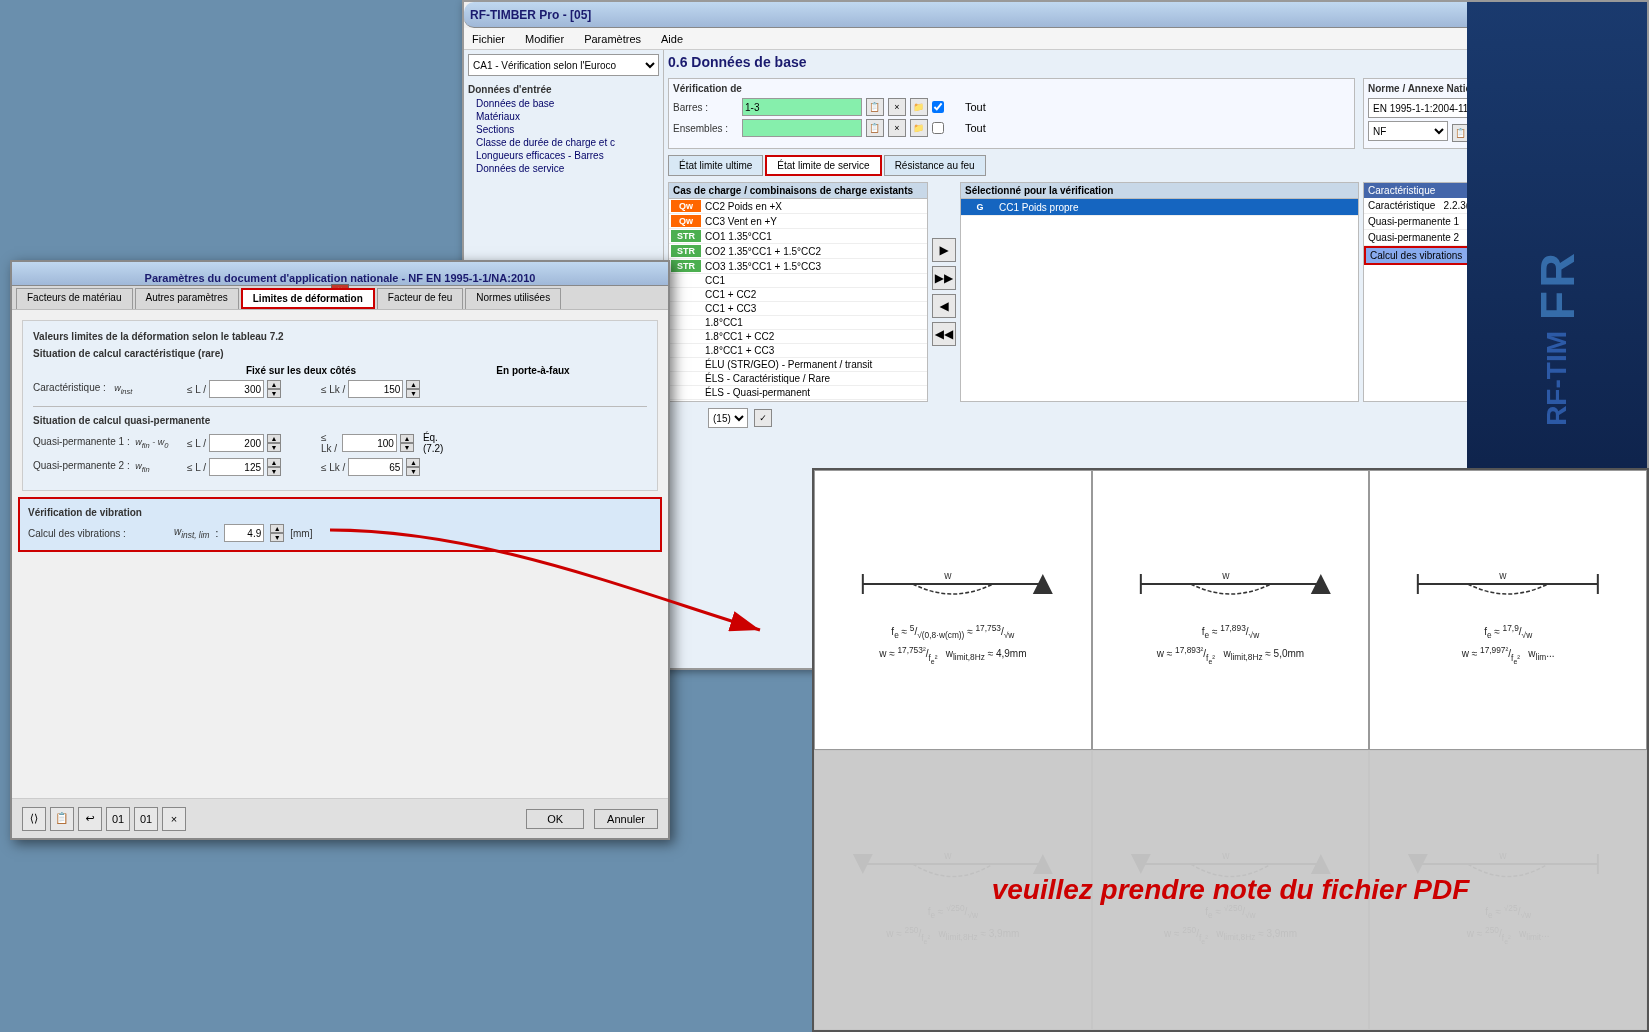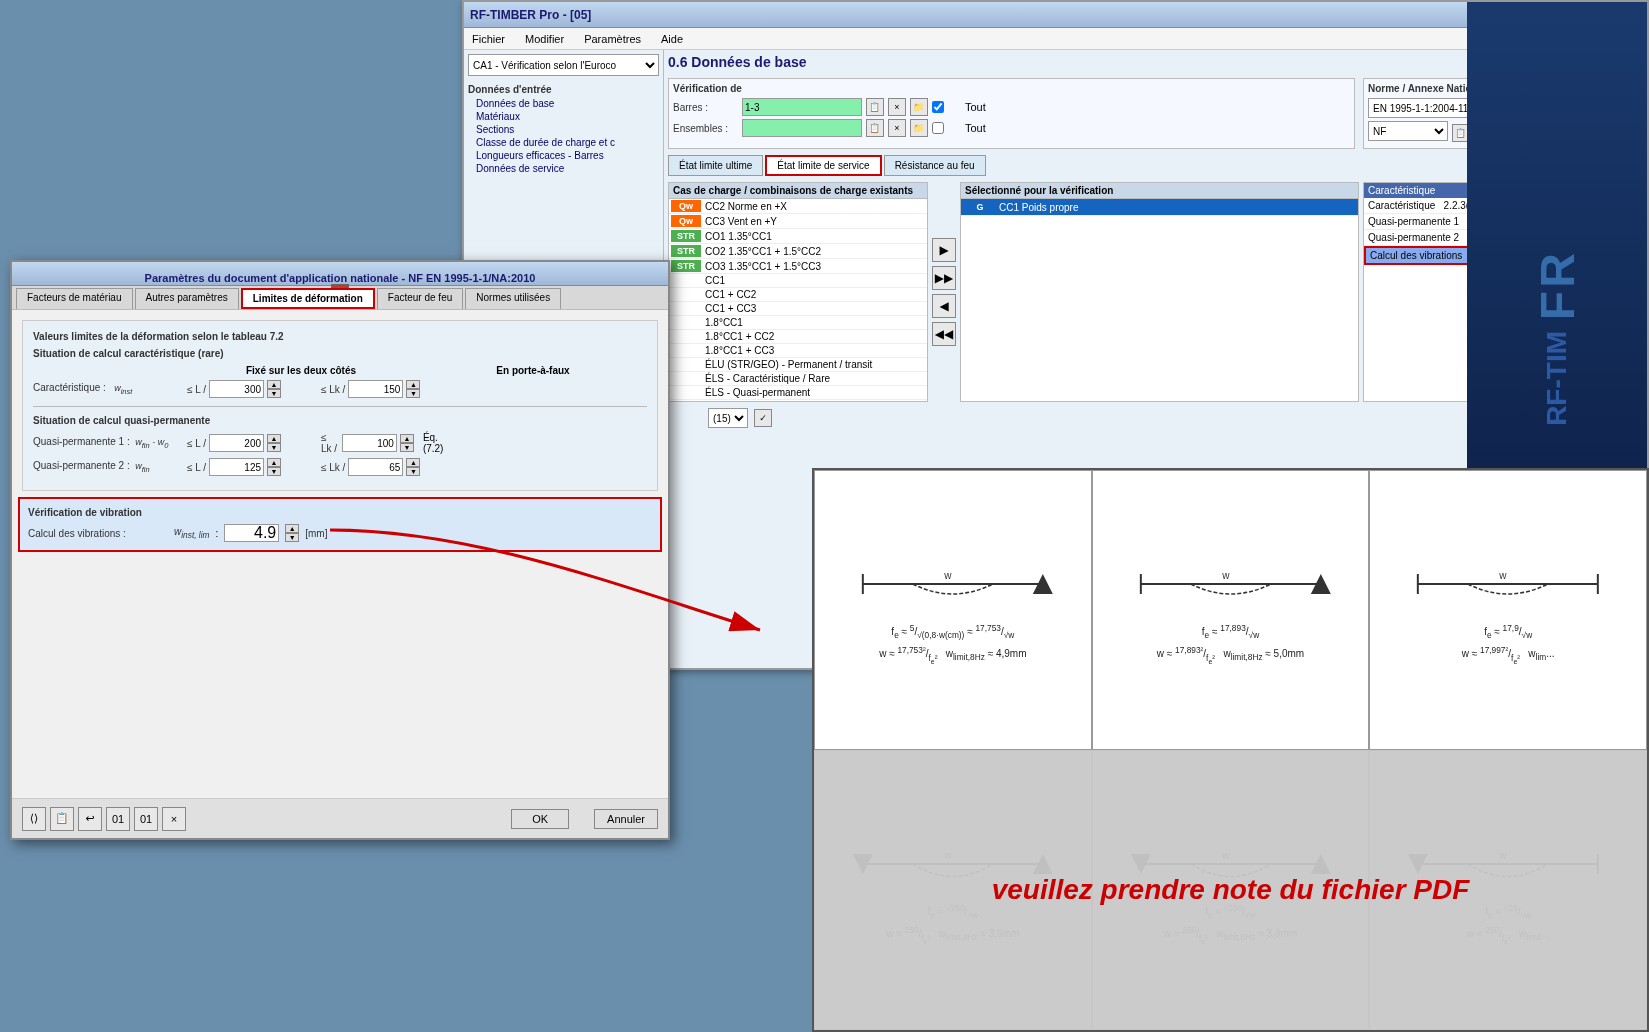--- a/index.html
+++ b/index.html
@@ -26,20 +26,21 @@
     }
 
     .rf-title-bar {
       background: linear-gradient(to bottom, #c0d8f0, #a0b8d8);
       height: 26px;
       display: flex;
       align-items: center;
       justify-content: space-between;
       padding: 0 6px;
       border-bottom: 1px solid #888;
+      border-radius: 10px;
     }
 
     .rf-title-text {
       font-size: 12px;
       font-weight: bold;
       color: #1a1a6e;
     }
 
     .rf-title-controls {
       display: flex;
@@ -574,25 +575,25 @@
       font-size: 10px;
       color: #333;
       font-style: italic;
     }
 
     .vibration-colon {
       font-size: 10px;
     }
 
     .vibration-input {
-      width: 55px;
+      width: 40px;
       height: 18px;
       border: 1px solid #999;
       background: white;
-      font-size: 16px;
+      font-size: 10px;
       text-align: right;
       padding: 0 2px;
     }
 
     .vibration-unit {
       font-size: 10px;
       color: #333;
     }
 
     
@@ -622,21 +623,21 @@
       background: #e8e8e8;
       cursor: pointer;
       display: flex;
       align-items: center;
       justify-content: center;
       font-size: 11px;
     }
 
     .nf-bottom-right {
       display: flex;
-      gap: 25px;
+      gap: 10px;
     }
 
     .nf-ok-btn {
       padding: 3px 20px;
       font-size: 11px;
       border: 1px solid #888;
       background: #e0e0e0;
       cursor: pointer;
     }
 
@@ -828,21 +829,21 @@
         <button class="tab-btn">Résistance au feu</button>
       </div>
 
       <div class="charge-table-area">
 
         <div class="charge-left">
           <div class="charge-header">Cas de charge / combinaisons de charge existants</div>
           <div class="charge-row">
             <span class="charge-badge badge-qw">Qw</span>
             <span>CC2</span>&nbsp;
-            <span>Norme en +X</span>
+            <span>Poids en +X</span>
           </div>
           <div class="charge-row">
             <span class="charge-badge badge-qw">Qw</span>
             <span>CC3</span>&nbsp;
             <span>Vent en +Y</span>
           </div>
           <div class="charge-row">
             <span class="charge-badge badge-str">STR</span>
             <span>CO1</span>&nbsp;
             <span>1.35°CC1</span>

